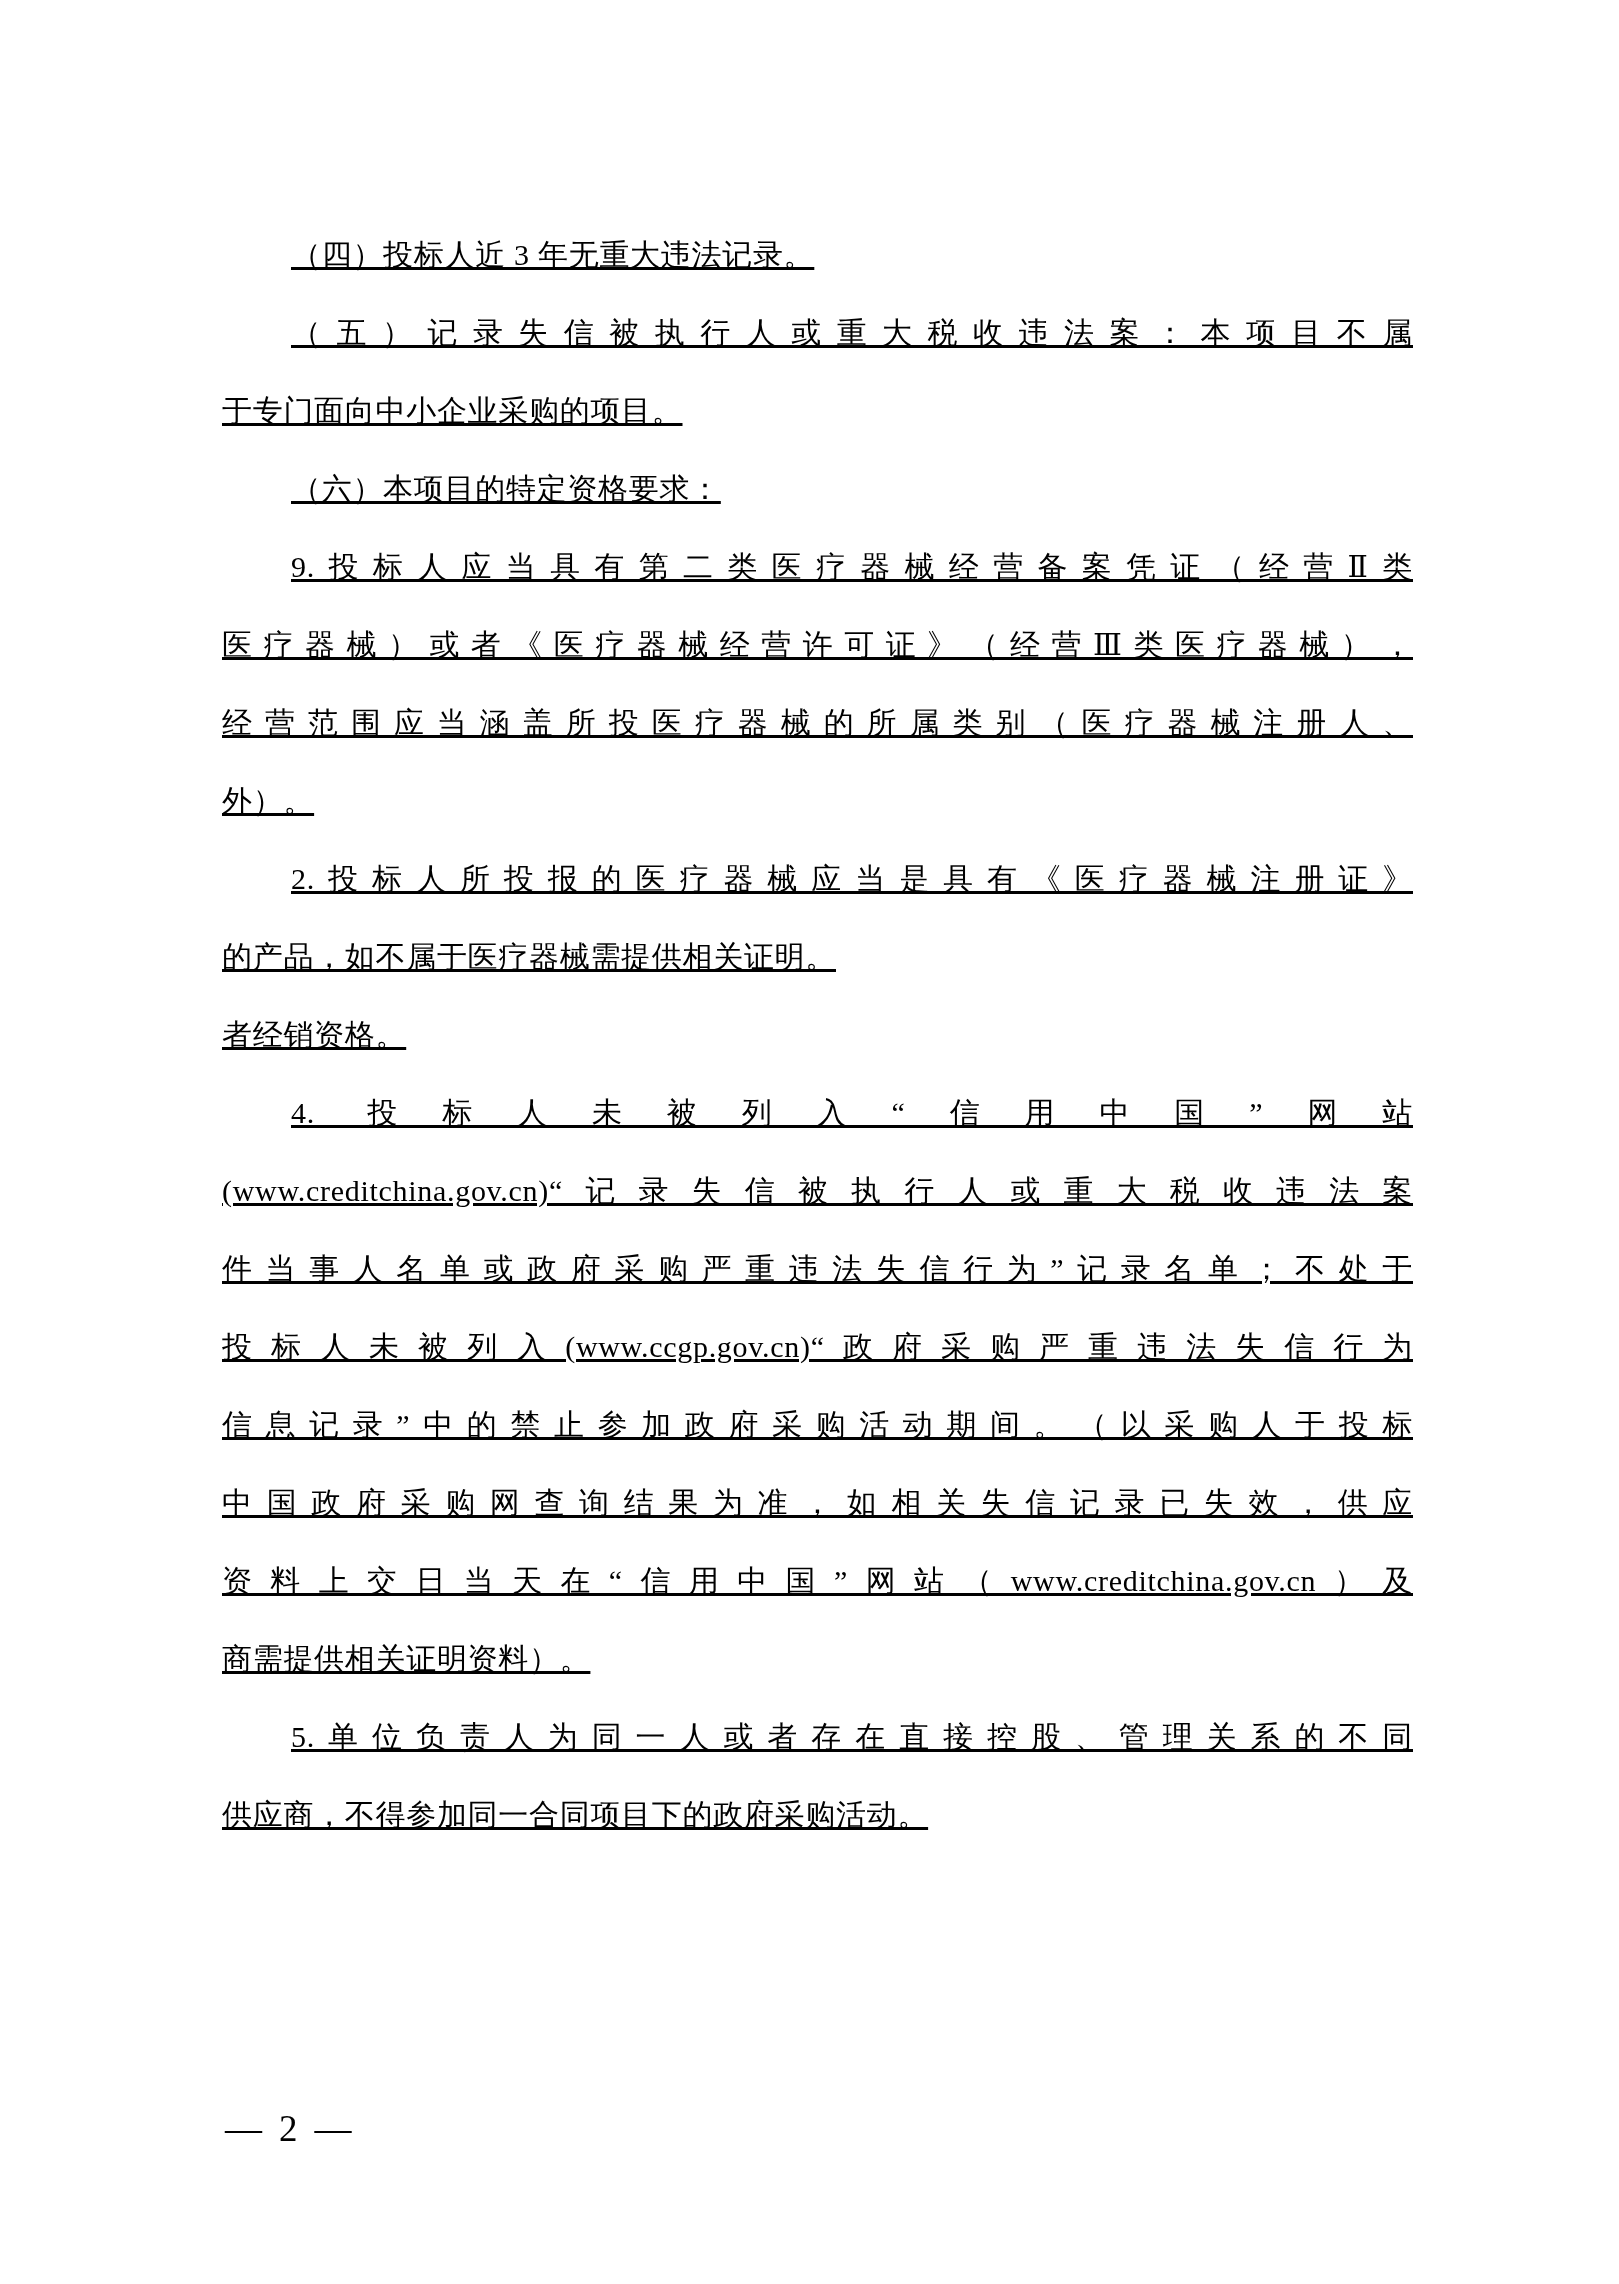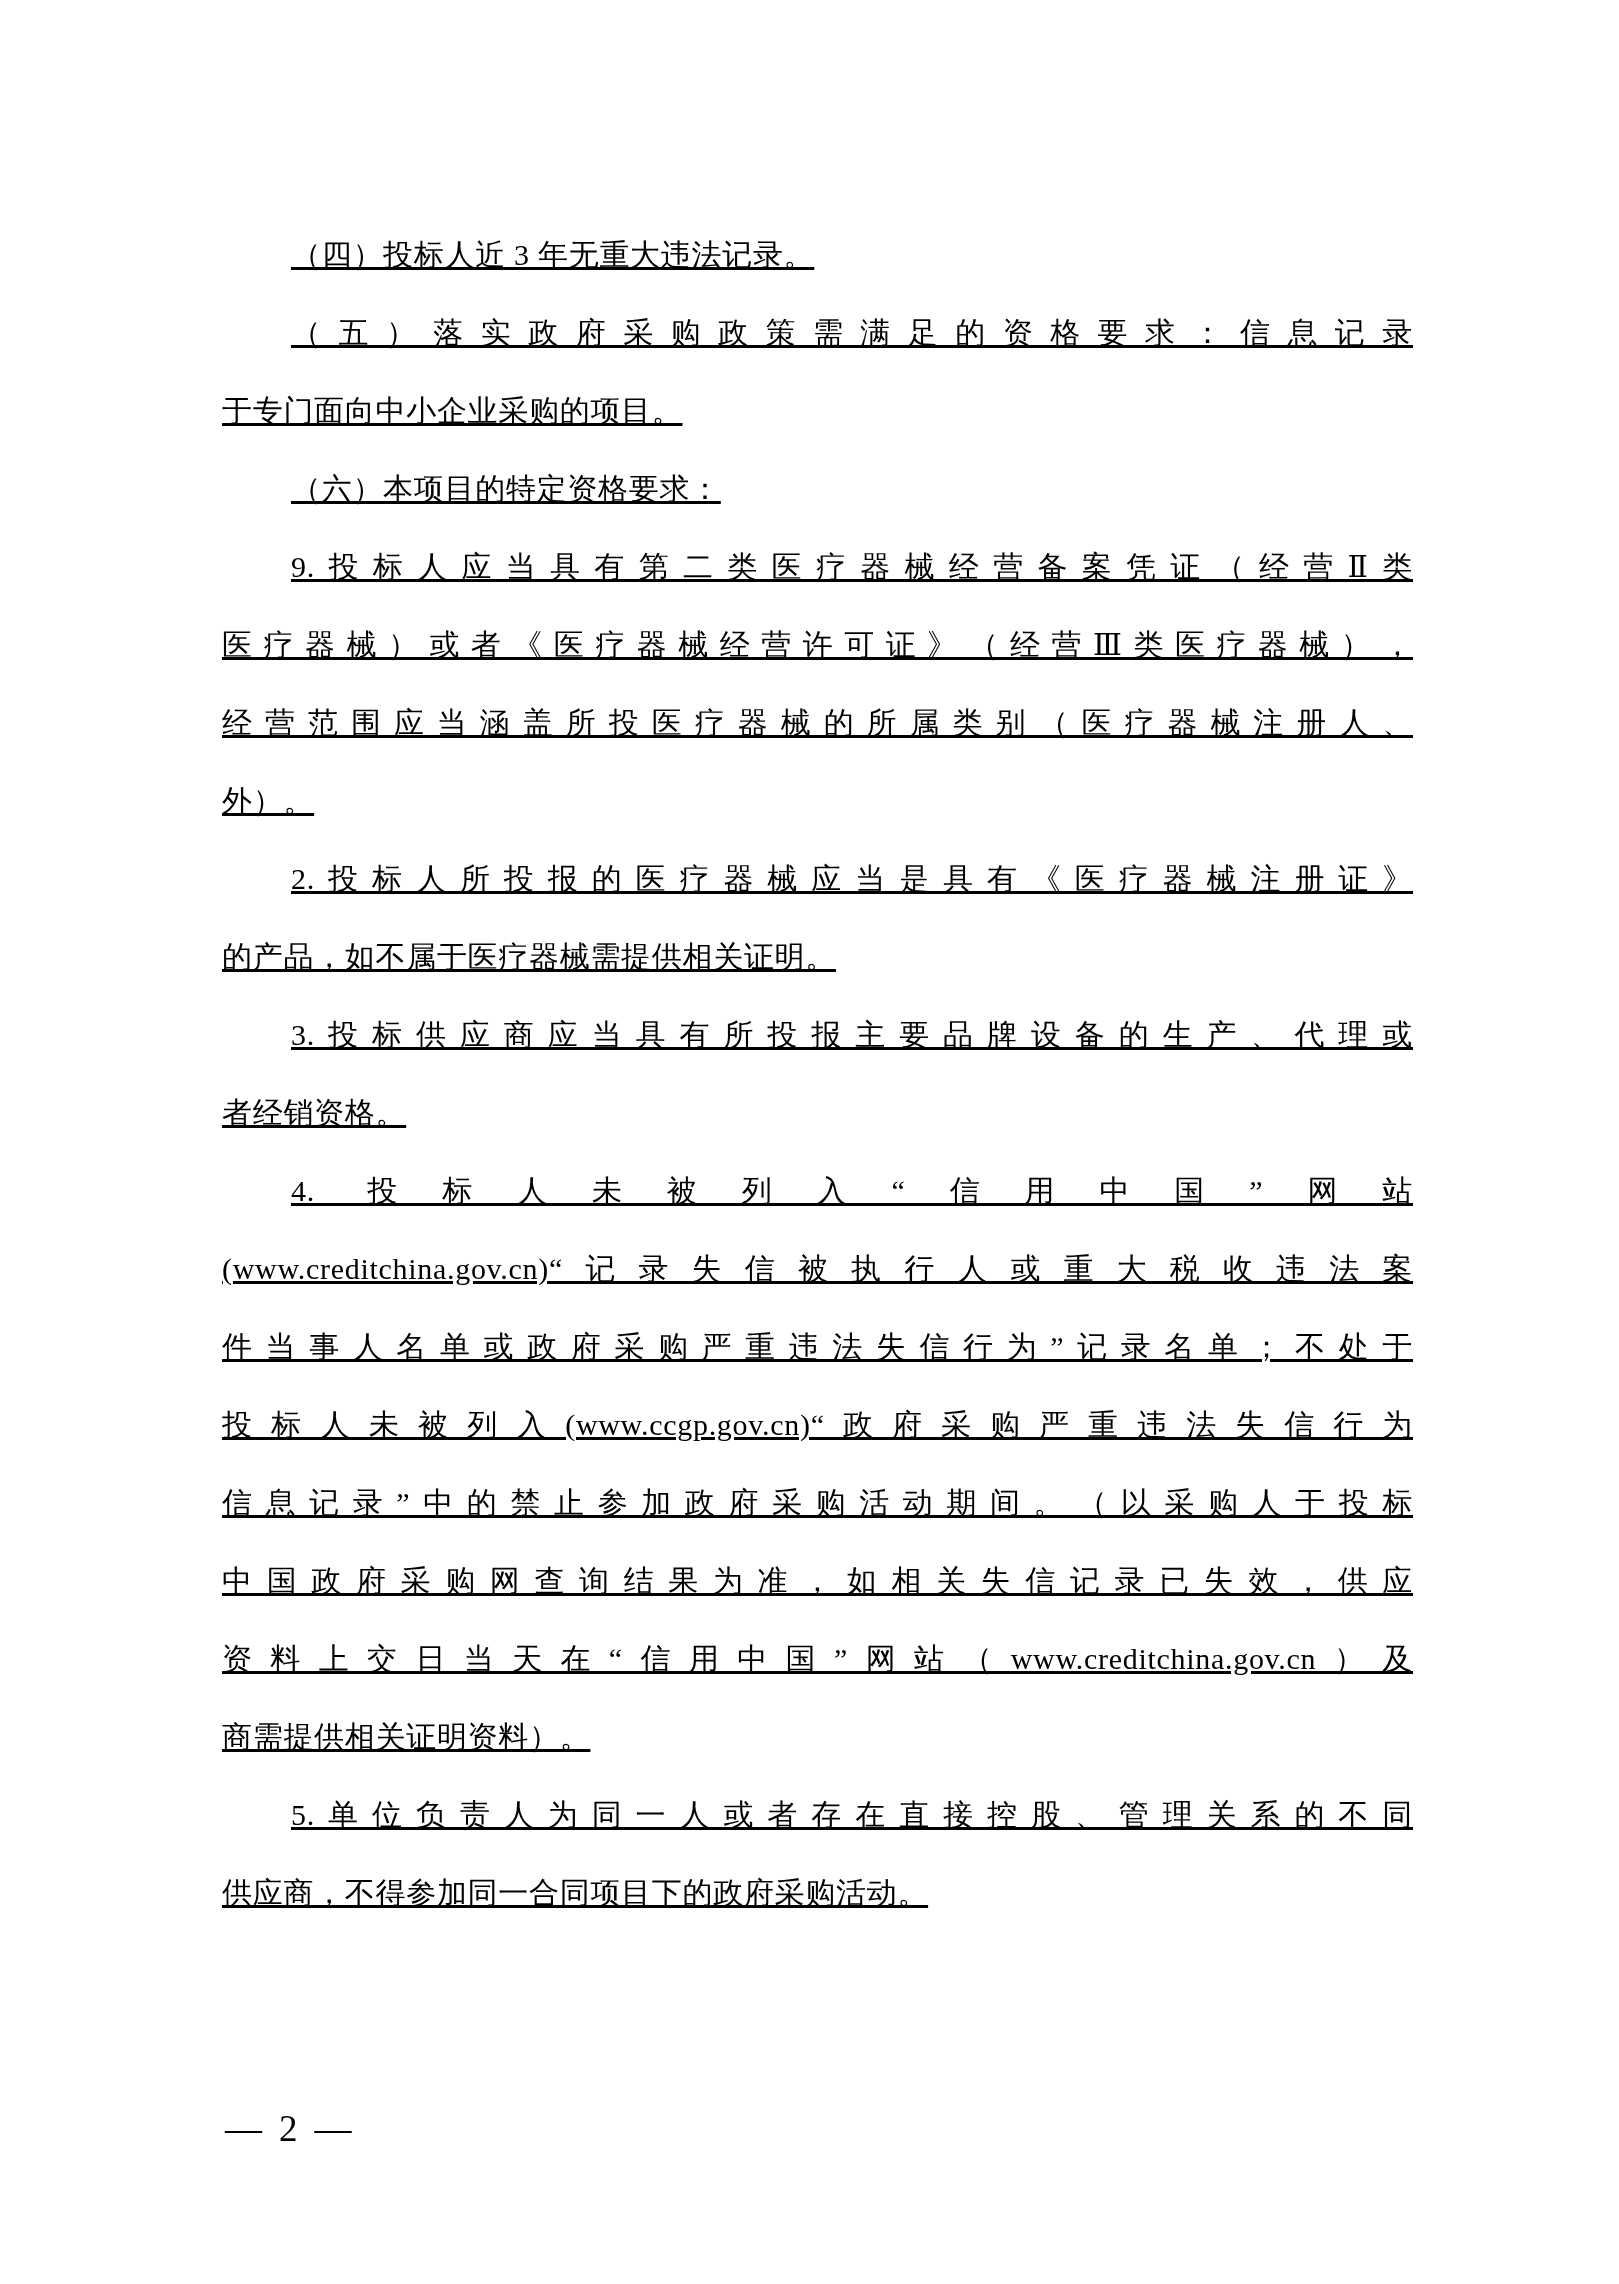--- a/index.html
+++ b/index.html
@@ -42,30 +42,29 @@
     letter-spacing: 3.9px;
     color: #000000;
   }
 </style>
 </head>
 <body>
 
 <div class="page">
   <div class="body-text">
     <div class="line indent">（四）投标人近 3 年无重大违法记录。</div>
-    <div class="line indent j">（五）落实政府采购政策需满足的资格要求：信息记录</div>
+    <div class="line indent j">（五）记录失信被执行人或重大税收违法案：本项目不属</div>
     <div class="line">于专门面向中小企业采购的项目。</div>
     <div class="line indent">（六）本项目的特定资格要求：</div>
     <div class="line indent j">9.投标人应当具有第二类医疗器械经营备案凭证（经营Ⅱ类</div>
     <div class="line j">医疗器械）或者《医疗器械经营许可证》（经营Ⅲ类医疗器械），</div>
     <div class="line j">经营范围应当涵盖所投医疗器械的所属类别（医疗器械注册人、</div>
     <div class="line">外）。</div>
     <div class="line indent j">2.投标人所投报的医疗器械应当是具有《医疗器械注册证》</div>
     <div class="line">的产品，如不属于医疗器械需提供相关证明。</div>
-    <div class="line indent j">3.投标供应商应当具有所投报主要品牌设备的生产、代理或</div>
     <div class="line">者经销资格。</div>
     <div class="line indent j">4. 投标人未被列入“信用中国”网站</div>
     <div class="line j">(www.creditchina.gov.cn)“记录失信被执行人或重大税收违法案</div>
     <div class="line j">件当事人名单或政府采购严重违法失信行为”记录名单；不处于</div>
     <div class="line j">投标人未被列入(www.ccgp.gov.cn)“政府采购严重违法失信行为</div>
     <div class="line j">信息记录”中的禁止参加政府采购活动期间。（以采购人于投标</div>
     <div class="line j">中国政府采购网查询结果为准，如相关失信记录已失效，供应</div>
     <div class="line j">资料上交日当天在“信用中国”网站（www.creditchina.gov.cn）及</div>
     <div class="line">商需提供相关证明资料）。</div>
     <div class="line indent j">5.单位负责人为同一人或者存在直接控股、管理关系的不同</div>

